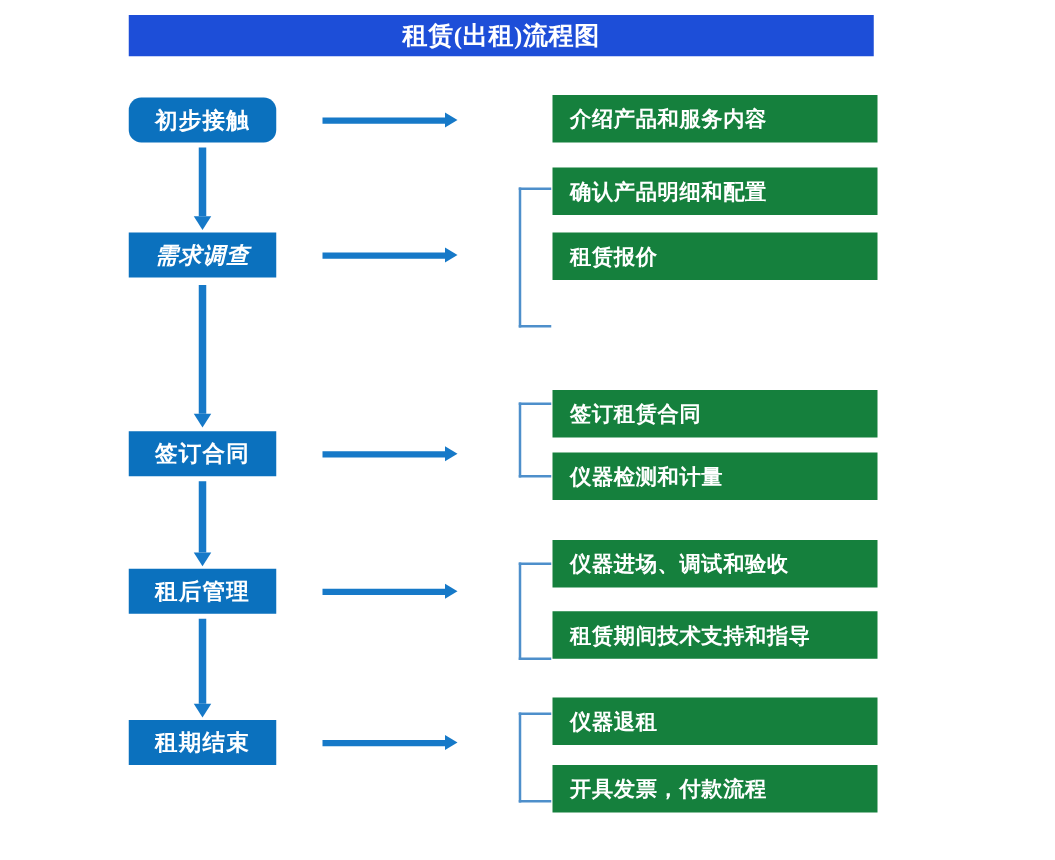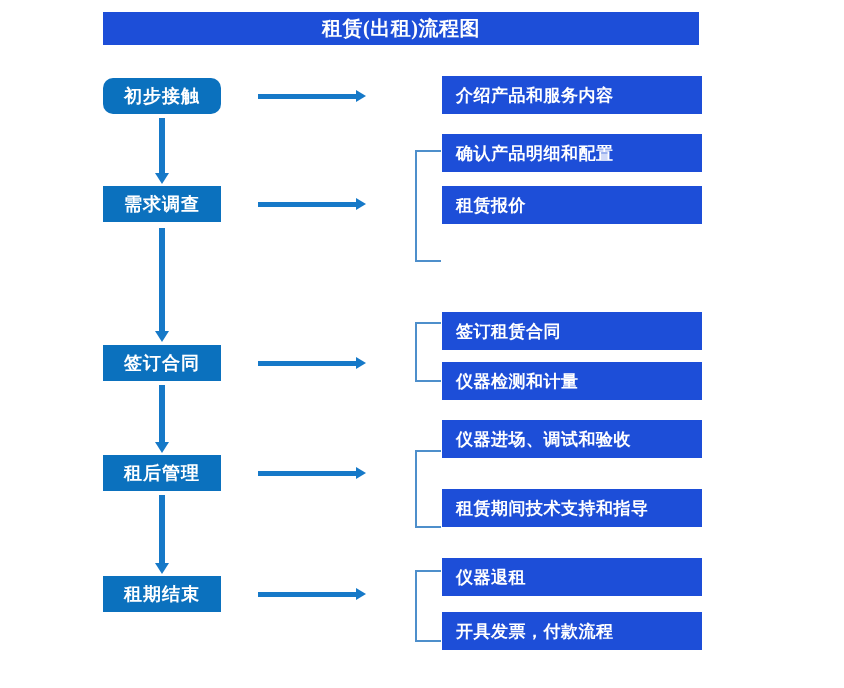--- a/index.html
+++ b/index.html
@@ -52,21 +52,21 @@
     justify-content: center;
     letter-spacing: 1px;
   }
 
   
   .detail-box {
     position: absolute;
     left: 442px;
     width: 260px;
     height: 38px;
-    background: #1d4ed8;
+    background: #15803d;
     color: #ffffff;
     font-size: 17px;
     font-weight: bold;
     display: flex;
     align-items: center;
     padding-left: 14px;
     box-sizing: border-box;
     letter-spacing: 0.5px;
   }
 
@@ -128,21 +128,21 @@
   }
 </style>
 </head>
 <body>
 
 <div id="canvas">
 
   <div class="title-bar">租赁(出租)流程图</div>
 
   <div class="stage-box" style="top:78px;border-radius:10px;">初步接触</div>
-  <div class="stage-box" style="top:186px;">需求调查</div>
+  <div class="stage-box" style="top:186px;font-style:italic;">需求调查</div>
   <div class="stage-box" style="top:455px;">租后管理</div>
   <div class="stage-box" style="top:345px;">签订合同</div>
   <div class="stage-box" style="top:576px;">租期结束</div>
 
   <div class="v-arrow" style="top:118px; height:66px;">
     <div class="shaft" style="height:55px;"></div>
     <div class="head" style="top:55px;"></div>
   </div>
   <div class="v-arrow" style="top:228px; height:114px;">
     <div class="shaft" style="height:103px;"></div>
@@ -184,19 +184,19 @@
   <div class="bracket" style="top:570px; height:72px;"></div>
 
   <div class="detail-box" style="top:76px;">介绍产品和服务内容</div>
 
   <div class="detail-box" style="top:134px;">确认产品明细和配置</div>
   <div class="detail-box" style="top:186px;">租赁报价</div>
 
   <div class="detail-box" style="top:312px;">签订租赁合同</div>
   <div class="detail-box" style="top:362px;">仪器检测和计量</div>
 
-  <div class="detail-box" style="top:420px;">仪器进场、调试和验收</div>
+  <div class="detail-box" style="top:432px;">仪器进场、调试和验收</div>
   <div class="detail-box" style="top:489px;">租赁期间技术支持和指导</div>
 
   <div class="detail-box" style="top:558px;">仪器退租</div>
   <div class="detail-box" style="top:612px;">开具发票，付款流程</div>
 
 </div>
 
 </body></html>

